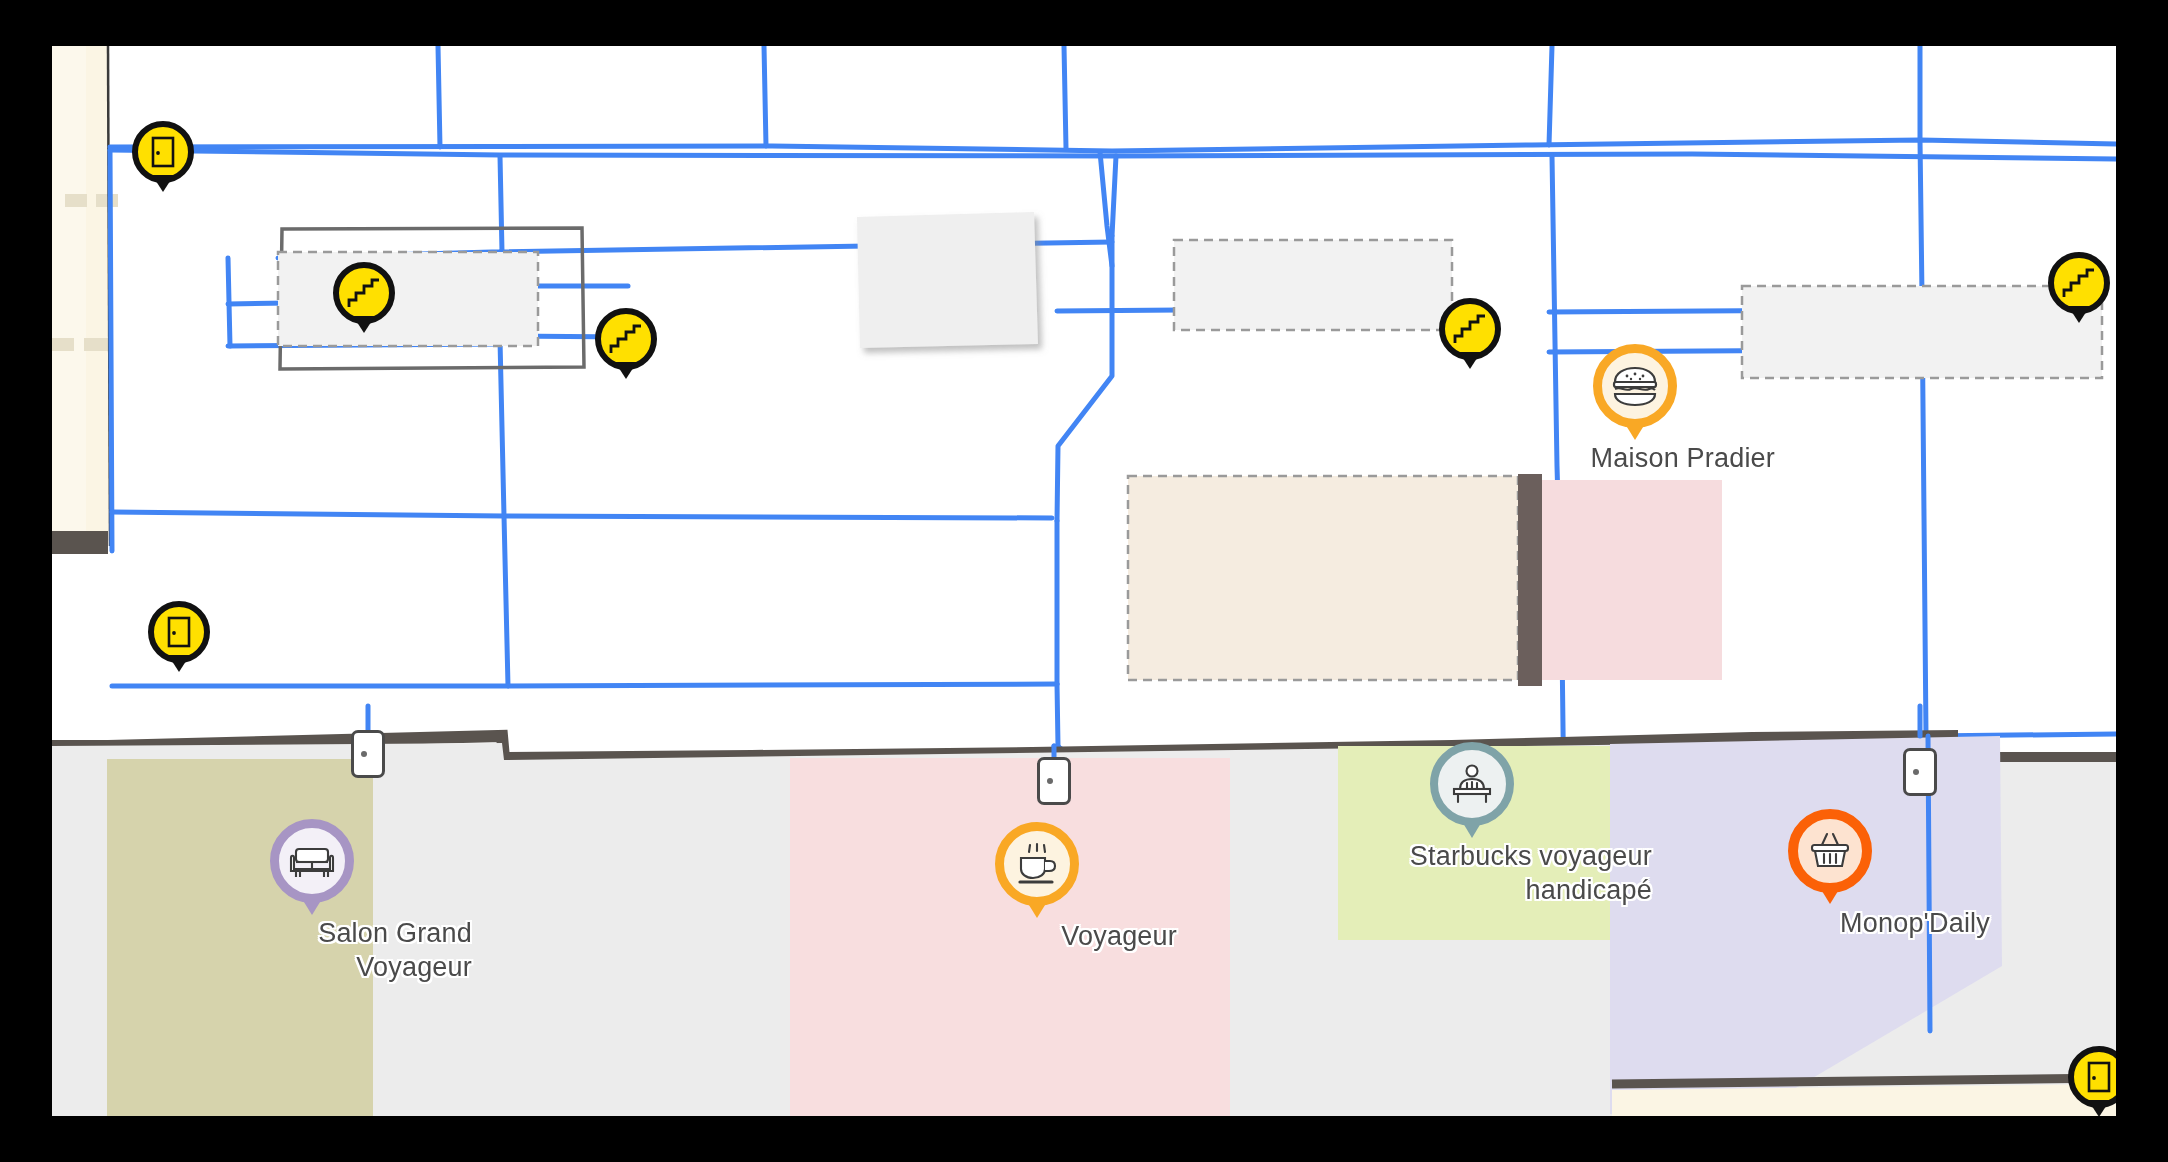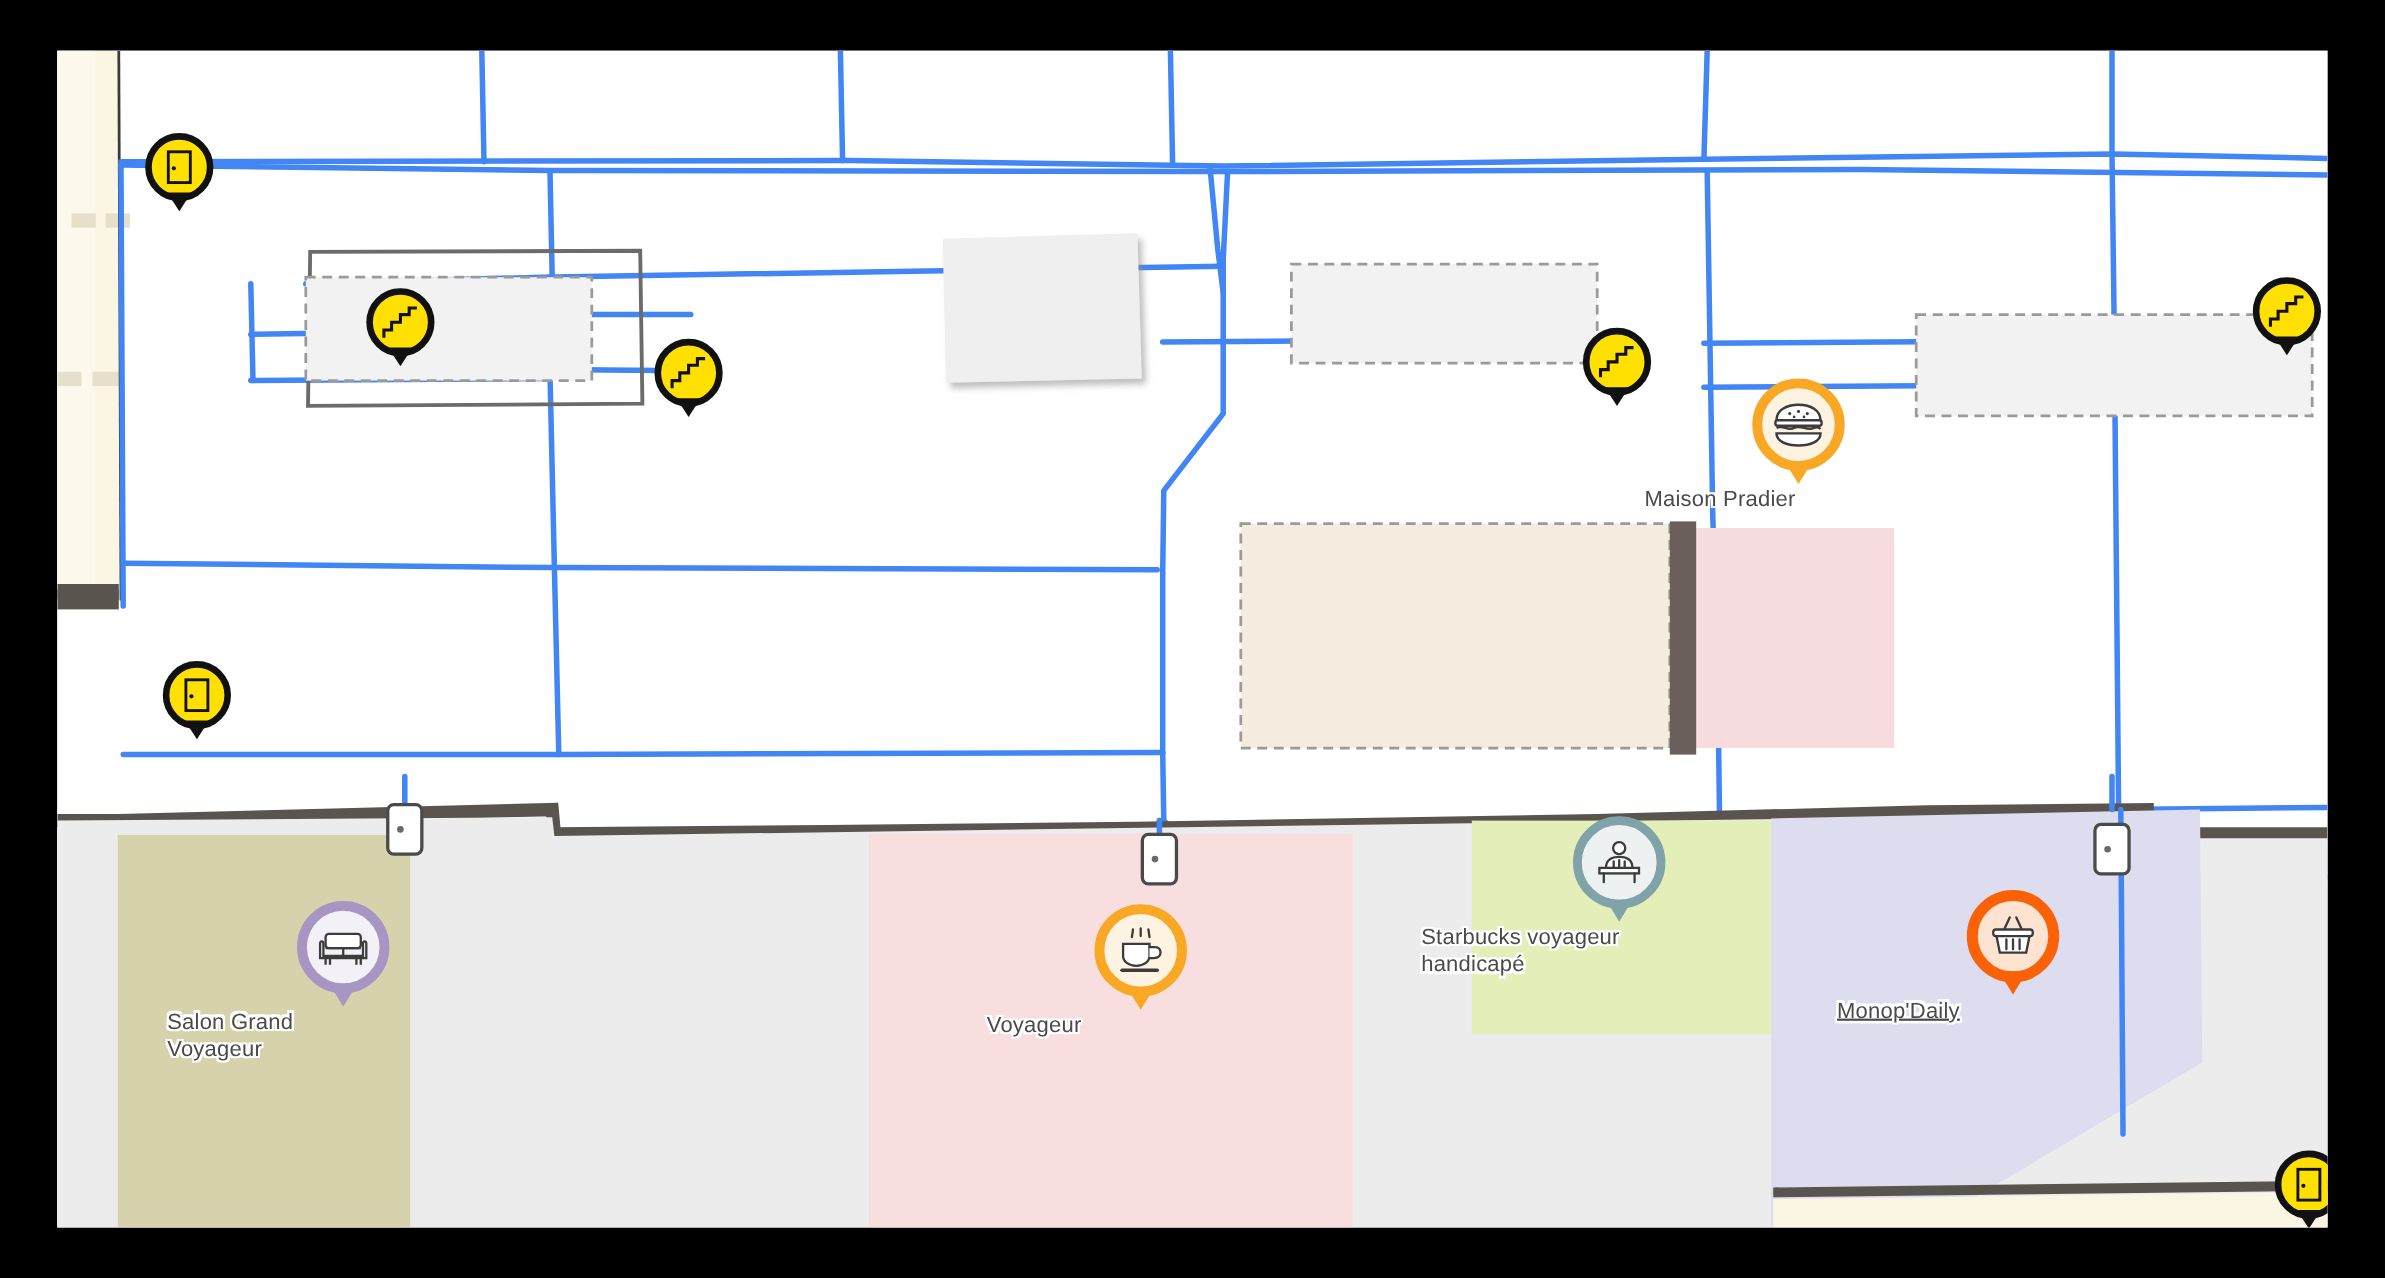--- a/index.html
+++ b/index.html
@@ -64,22 +64,22 @@
     border-left: 13px solid transparent;
     border-right: 13px solid transparent;
   }
   .poi-pin svg { display:block; }
   .poi-label {
     position: absolute;
     top: 98px;
     left: 50%;
     transform: translateX(-50%);
     white-space: pre;
-    text-align: left;
-    font-size: 20px;
+    text-align: right;
+    font-size: 27px;
     line-height: 1.25;
     color: #4a4a4a;
     letter-spacing: 0.2px;
     text-shadow:
       -2px -2px 0 #fff, 2px -2px 0 #fff, -2px 2px 0 #fff, 2px 2px 0 #fff,
       0 -2px 0 #fff, 0 2px 0 #fff, -2px 0 0 #fff, 2px 0 0 #fff;
     pointer-events: none;
   }
   
   .ypin {
@@ -346,21 +346,21 @@
         <span style="position:absolute;left:50%;bottom:-21px;width:0;height:0;transform:translateX(-50%);
                      border-left:13px solid transparent;border-right:13px solid transparent;
                      border-top:21px solid #fb6107;"></span>
         <svg width="46" height="42" viewBox="0 0 46 42" fill="none" stroke="#3c3c3c" stroke-width="2.1" stroke-linecap="round">
           <path d="M14 17 L20 4 M32 17 L26 4"></path>
           <rect x="5" y="15" width="36" height="6" rx="2.5" fill="#fff"></rect>
           <path d="M8 21 L11 36 L35 36 L38 21 Z" fill="#fff"></path>
           <path d="M17 24 L17 33 M23 24 L23 33 M29 24 L29 33"></path>
         </svg>
       </div>
-      <div class="poi-label" style="width:320px;text-decoration:underline;">Monop'Daily</div>
+      <div class="poi-label" style="width:320px;">Monop'Daily</div>
     </div>
 
     <div class="ypin" style="left:111px; top:106px;">
       <div class="ypin-body">
         <svg width="26" height="32" viewBox="0 0 26 32" fill="none" stroke="#111" stroke-width="2.6">
           <rect x="3" y="2" width="20" height="28"></rect>
           <circle cx="8" cy="17" r="1.9" fill="#111" stroke="none"></circle>
         </svg>
       </div>
     </div>

